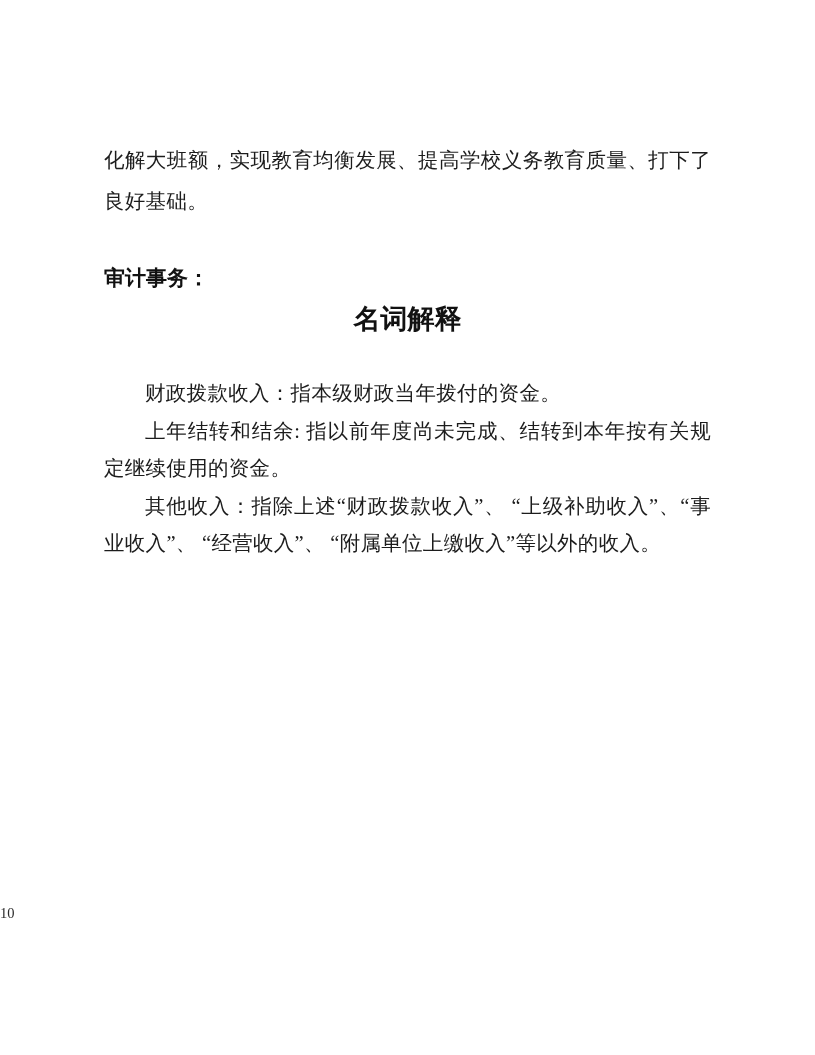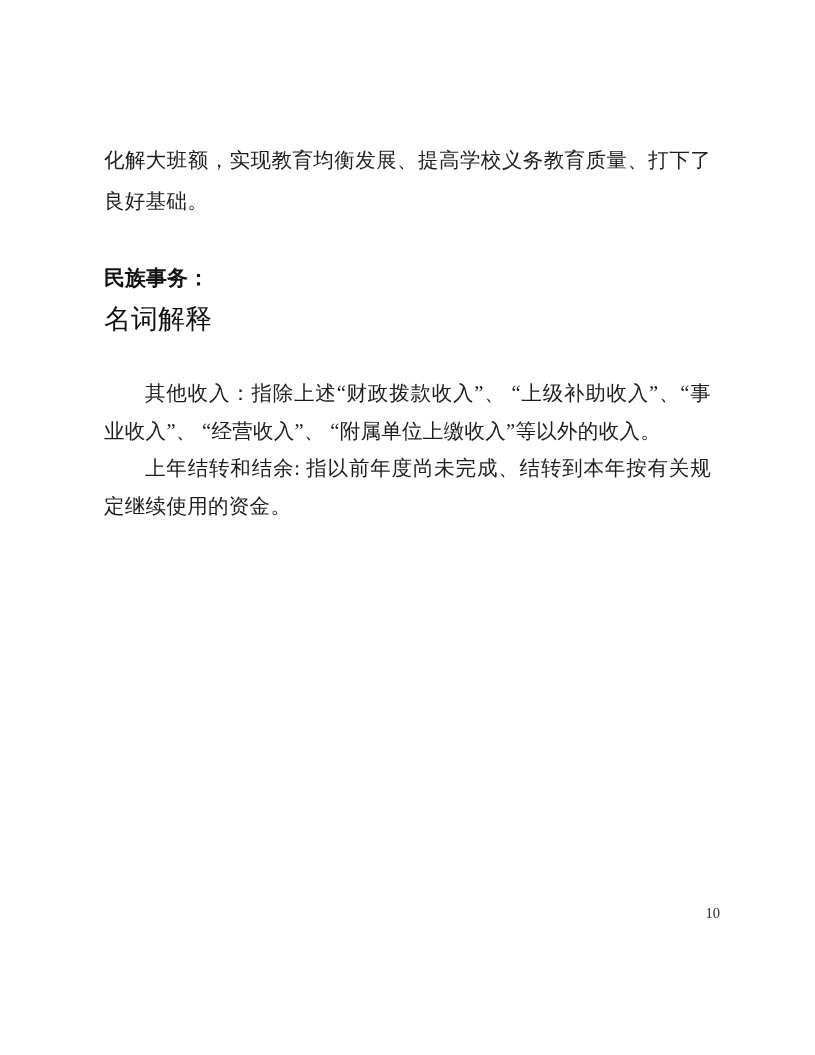--- a/index.html
+++ b/index.html
@@ -8,20 +8,21 @@
     background: #ffffff;
   }
   .page {
     position: relative;
     width: 720px;
     height: 1055px;
     background: #ffffff;
     overflow: hidden;
     font-family: "Liberation Serif", "DejaVu Serif", serif;
     color: #1c1c1c;
+    padding-left: 20px;
   }
   .content {
     position: absolute;
     left: 104px;
     top: 140px;
     width: 607px;
   }
   .body-text {
     margin: 0;
     font-size: 20.5px;
@@ -39,57 +40,58 @@
     margin: 0;
     font-family: "Liberation Sans", "DejaVu Sans", sans-serif;
     font-weight: bold;
     font-size: 21px;
     line-height: 30px;
     color: #111111;
   }
   .section-title {
     margin: 8px 0 0 0;
     font-family: "Liberation Sans", "DejaVu Sans", sans-serif;
-    font-weight: normal;
+    font-weight: bold;
     font-size: 27px;
     line-height: 36px;
-    text-align: left;
+    text-align: center;
     color: #111111;
   }
   .definitions {
     margin-top: 38px;
   }
   .definitions .body-text {
     line-height: 37.5px;
     text-indent: 2em;
   }
   .page-number {
     position: absolute;
     left: 0;
     right: 0;
     top: 905px;
-    text-align: right;
+    text-align: left;
     font-size: 14.5px;
     font-family: "Liberation Serif", "DejaVu Serif", serif;
     color: #2a2a2a;
   }
 </style>
 </head>
 <body>
 
 <div class="page">
   <div class="content">
 
     <p class="body-text continuation">化解大班额，实现教育均衡发展、提高学校义务教育质量、打下了良好基础。</p>
 
-    <p class="section-label">民族事务：</p>
+    <p class="section-label">审计事务：</p>
 
     <h1 class="section-title">名词解释</h1>
 
     <div class="definitions">
+      <p class="body-text">财政拨款收入：指本级财政当年拨付的资金。</p>
+      <p class="body-text">上年结转和结余: 指以前年度尚未完成、结转到本年按有关规定继续使用的资金。</p>
       <p class="body-text">其他收入：指除上述“财政拨款收入”、 “上级补助收入”、“事业收入”、 “经营收入”、 “附属单位上缴收入”等以外的收入。</p>
-      <p class="body-text">上年结转和结余: 指以前年度尚未完成、结转到本年按有关规定继续使用的资金。</p>
     </div>
 
   </div>
 
   <div class="page-number">10</div>
 </div>
 
 </body></html>

